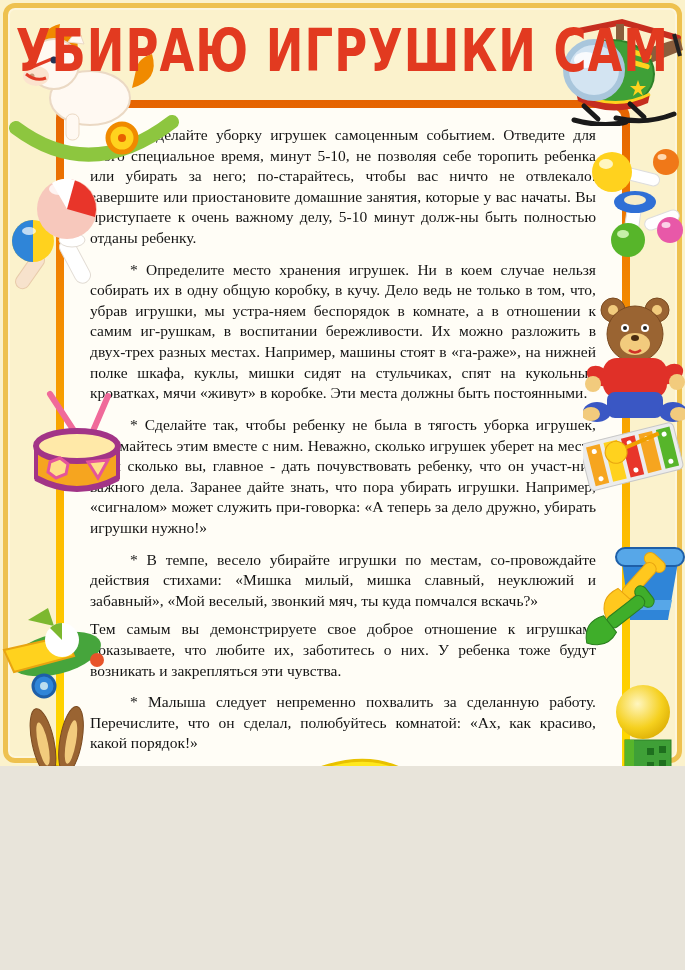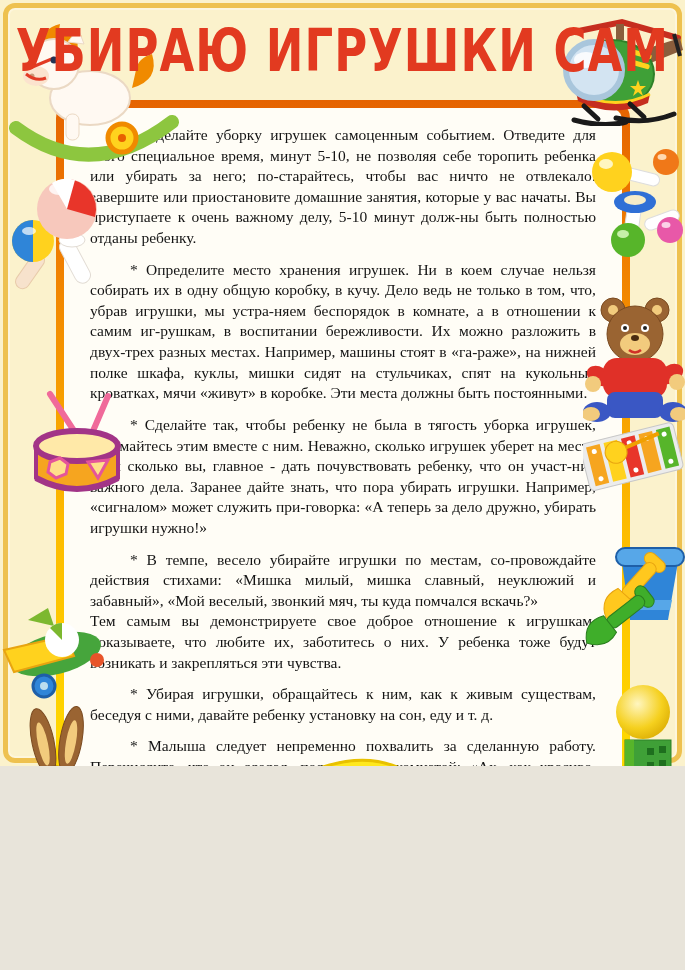--- a/index.html
+++ b/index.html
@@ -9,21 +9,21 @@
         box-shadow:inset 0 0 0 2px #FDF6DC;z-index:1;pointer-events:none;}
   .title{position:absolute;top:16px;left:0;width:100%;text-align:center;margin:0;
         font-family:"DejaVu Sans",sans-serif;font-weight:bold;font-size:45px;color:#E23A20;
         letter-spacing:1px;transform:scaleY(1.32);transform-origin:50% 0;z-index:6;white-space:nowrap;}
   .frame{position:absolute;left:56px;top:100px;width:574px;height:772px;border-radius:18px;z-index:2;
         background:linear-gradient(180deg,#E56300 0%,#F07E00 20%,#FDBB00 55%,#FFD900 85%,#F7C400 100%);}
   .frame-inner{position:absolute;inset:8px;background:#FFFDF6;border-radius:12px;
         padding:17px 26px 0;box-sizing:border-box;}
   .text p{margin:0 0 11px;font-size:15.5px;line-height:1.33;text-align:justify;color:#141414;}
   .text p.indent{text-indent:40px;}
-  .text p.no-gap{margin-bottom:0;}
+  .text p.no-gap{margin-bottom:8px;}
   .deco{position:absolute;}
   .z3{z-index:3}.z4{z-index:4}.z5{z-index:5}
   .scene{position:absolute;left:0;top:690px;width:685px;height:280px;z-index:5;}
   .scene .deco{position:absolute;}
 </style>
 </head>
 <body>
 
 <div class="page">
 
@@ -31,21 +31,20 @@
 
   <h1 class="title">УБИРАЮ ИГРУШКИ САМ</h1>
 
   <div class="frame">
     <div class="frame-inner text">
       <p class="indent">* Сделайте уборку игрушек самоценным событием. Отведите для этого специальное время, минут 5-10, не позволяя себе торопить ребенка или убирать за него; по-старайтесь, чтобы вас ничто не отвлекало: завершите или приостановите домашние занятия, которые у вас начаты. Вы приступаете к очень важному делу, 5-10 минут долж-ны быть полностью отданы ребенку.</p>
       <p class="indent">* Определите место хранения игрушек. Ни в коем случае нельзя собирать их в одну общую коробку, в кучу. Дело ведь не только в том, что, убрав игрушки, мы устра-няем беспорядок в комнате, а в отношении к самим иг-рушкам, в воспитании бережливости. Их можно разложить в двух-трех разных местах. Например, машины стоят в «га-раже», на нижней полке шкафа, куклы, мишки сидят на стульчиках, спят на кукольных кроватках, мячи «живут» в коробке. Эти места должны быть постоянными.</p>
       <p class="indent">* Сделайте так, чтобы ребенку не была в тягость уборка игрушек, занимайтесь этим вместе с ним. Неважно, сколько игрушек уберет на место он и сколько вы, главное - дать почувствовать ребенку, что он участ-ник важного дела. Заранее дайте знать, что пора убирать игрушки. Например, «сигналом» может служить при-говорка: «А теперь за дело дружно, убирать игрушки нужно!»</p>
       <p class="indent no-gap">* В темпе, весело убирайте игрушки по местам, со-провождайте действия стихами: «Мишка милый, мишка славный, неуклюжий и забавный», «Мой веселый, звонкий мяч, ты куда помчался вскачь?»</p>
       <p>Тем самым вы демонстрируете свое доброе отношение к игрушкам, показываете, что любите их, заботитесь о них. У ребенка тоже будут возникать и закрепляться эти  чувства.</p>
-      <p class="indent">* Убирая игрушки, обращайтесь к ним, как к живым существам, беседуя с ними, давайте ребенку установку на сон, еду и т. д.</p>
       <p class="indent">* Малыша следует непременно похвалить за сделанную работу. Перечислите, что он сделал, полюбуйтесь комнатой: «Ах, как красиво, какой порядок!»</p>
     </div>
   </div>
 
   <svg class="deco z4" style="left:2px;top:16px" width="178" height="168" viewBox="0 0 178 168">
     <path d="M130,72 q28,-8 20,-34 q-14,4 -16,16" fill="#F08A00"></path>
     <path d="M14,112 Q89,168 170,106" stroke="#8DC63F" stroke-width="14" fill="none" stroke-linecap="round"></path>
     <circle cx="120" cy="122" r="14" fill="#FFD21E" stroke="#F08A00" stroke-width="5"></circle>
     <circle cx="120" cy="122" r="4" fill="#E86000"></circle>
     <ellipse cx="88" cy="82" rx="40" ry="27" fill="#FFF9F2" stroke="#EBD9C4" stroke-width="2"></ellipse>

